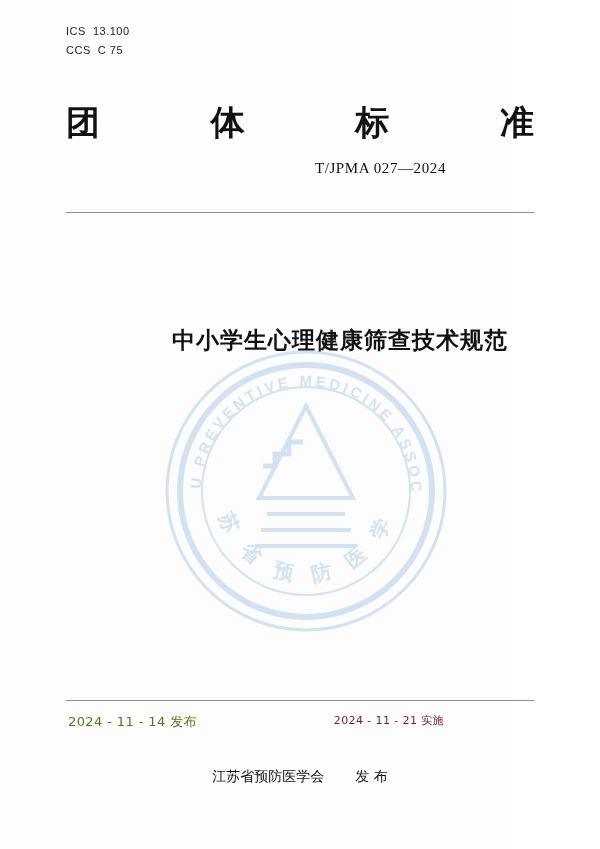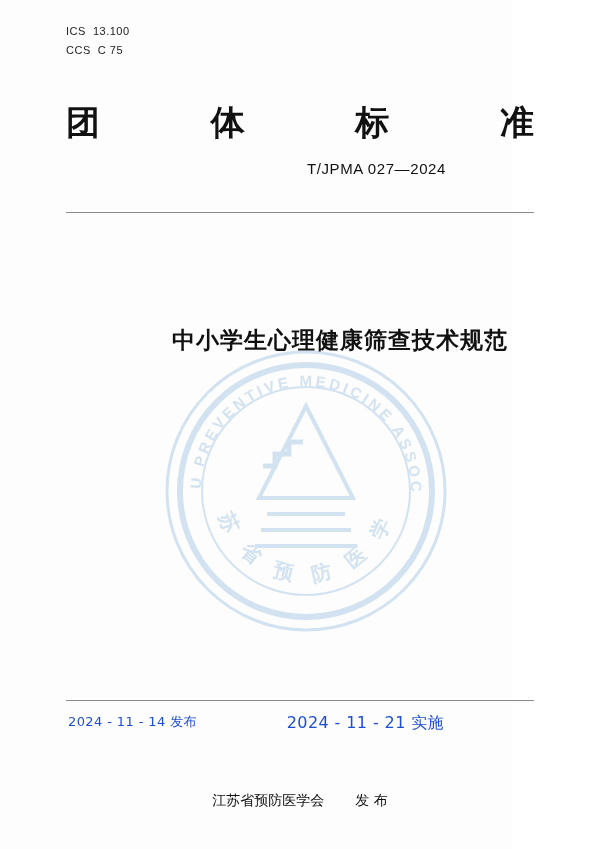--- a/index.html
+++ b/index.html
@@ -50,21 +50,21 @@
     font-weight: bold;
     color: #111;
   }
   .biaozhun span { display: inline-block; }
 
   
   .std-no {
     position: absolute;
     right: 66px;
     top: 160px;
-    font-family: Liberation Sans, sans-serif;
+    font-family: Liberation Serif, serif;
     font-size: 15px;
     letter-spacing: 0.6px;
     color: #111;
   }
 
   
   .rule {
     position: absolute;
     left: 66px;
     width: 468px;
@@ -113,43 +113,42 @@
   }
 
   
   .date-left {
     position: absolute;
     left: 68px;
     top: 713px;
     font-family: "DejaVu Sans", sans-serif;
     font-size: 13px;
     letter-spacing: 0.4px;
-    color: #1d4ed8;
+    color: #4d7c0f;
   }
   .date-right {
     position: absolute;
     right: 68px;
     top: 713px;
     font-family: "DejaVu Sans", sans-serif;
-    font-size: 16px;
+    font-size: 11px;
     letter-spacing: 0.4px;
-    color: #1d4ed8;
+    color: #7f1d1d;
   }
 
   
   .publisher {
     position: absolute;
     left: 0;
     top: 768px;
     width: 600px;
     text-align: center;
     font-family: "DejaVu Sans", sans-serif;
     font-size: 14px;
     color: #111;
-    margin-top: 24px;
   }
   .publisher .gap { display: inline-block; width: 22px; }
 </style>
 </head>
 <body>
 
 <div class="page">
 
   <div class="codes">
     <div>ICS  13.100</div>

